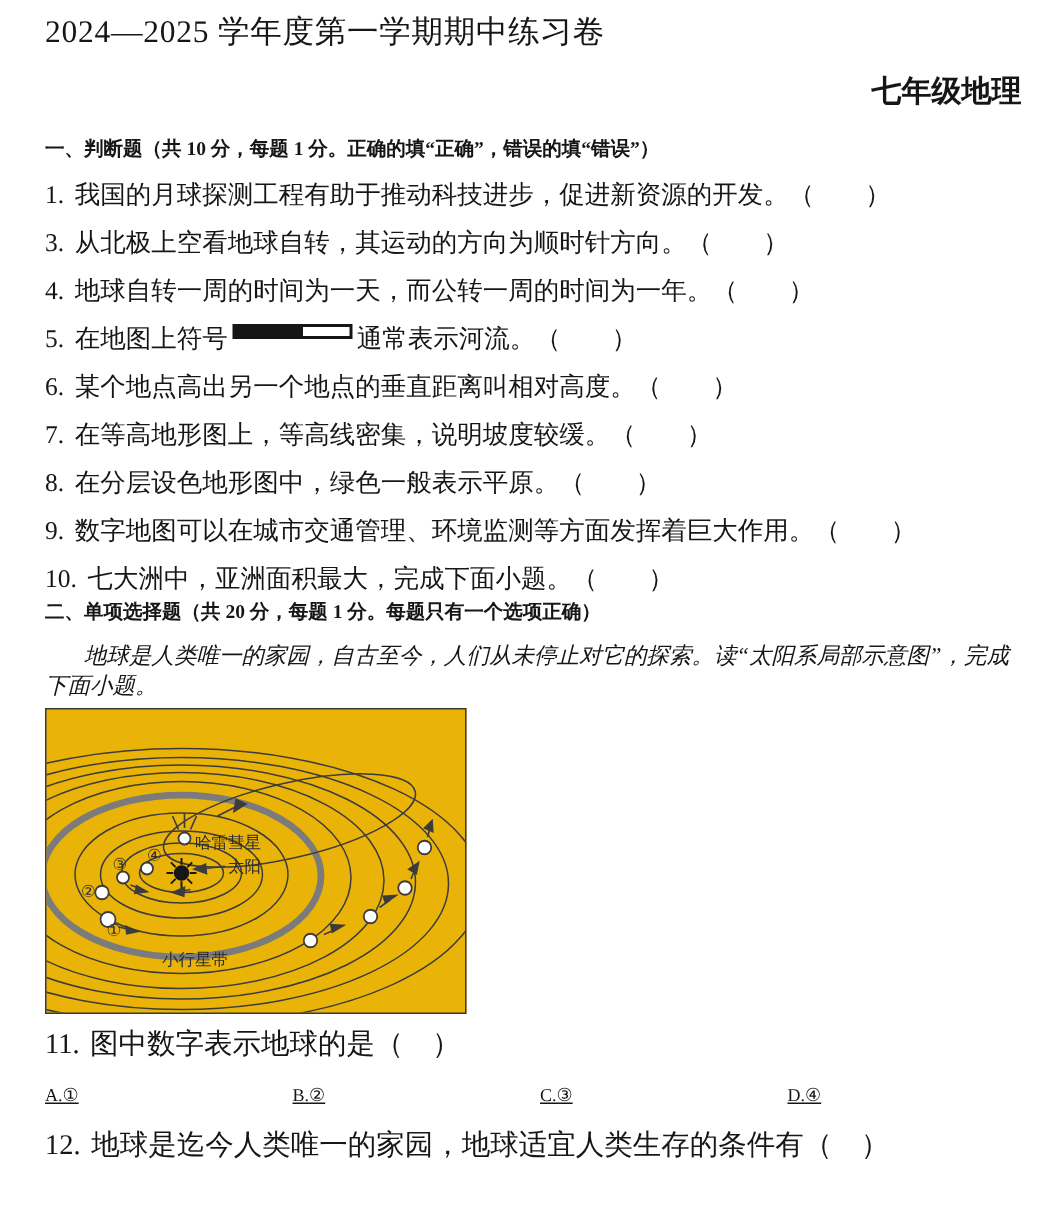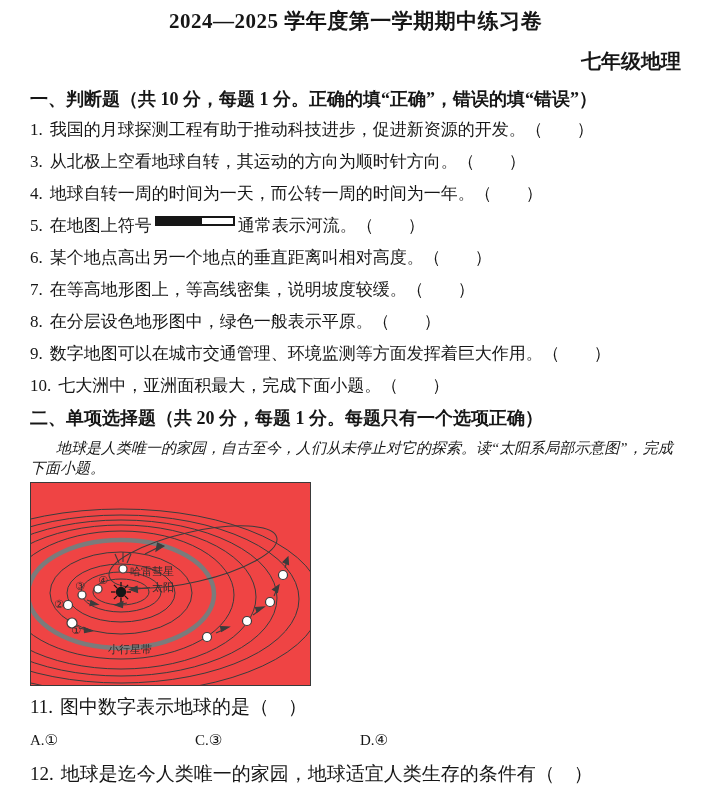--- a/index.html
+++ b/index.html
@@ -1,36 +1,36 @@
 <!DOCTYPE html>
 <html><head>
 <meta charset="utf-8">
 <style>
   html,body{margin:0;padding:0;}
   body{
     width:705px;height:805px;overflow:hidden;background:#ffffff;color:#161616;
     font-family:"Liberation Serif","DejaVu Serif","DejaVu Sans",serif;
   }
   .page{padding:8px 24px 0 30px;}
-  .title{font-size:21px;font-weight:bold;text-align:center;margin:0;line-height:26px;letter-spacing:.5px;}
+  .title{font-size:21px;font-weight:normal;margin:0;line-height:26px;letter-spacing:.5px;}
   .subtitle{font-size:20px;font-weight:bold;text-align:right;margin:15px 0 0;line-height:24px;}
-  .sec-heading{font-size:18px;font-weight:bold;margin:15px 0 0;line-height:22px;}
+  .sec-heading{font-size:13px;font-weight:bold;margin:15px 0 0;line-height:22px;}
   .qlist{margin-top:9px;}
   .q{font-size:17px;line-height:21px;margin-bottom:11px;white-space:nowrap;}
   .qnum{display:inline-block;margin-right:7px;}
   .supchar{position:relative;top:-7px;}
   .rivbar{display:inline-block;height:10px;vertical-align:-1px;margin:0 3px;white-space:nowrap;}
   .rivbar .seg-black{display:inline-block;width:46px;height:10px;background:#161616;vertical-align:top;}
   .rivbar .seg-white{display:inline-block;width:35px;height:10px;border:2px solid #161616;box-sizing:border-box;background:#fff;margin-left:-1px;vertical-align:top;}
   .intro{font-size:15px;font-style:italic;margin:9px 0 0;line-height:20px;text-indent:26px;}
-  .figure{margin-top:4px;width:279px;height:202px;border:1.5px solid #3a3a3a;background:#ef4444;}
+  .figure{margin-top:4px;width:279px;height:202px;border:1.5px solid #3a3a3a;background:#eab308;}
   .figure svg{display:block;}
   .q-single{font-size:19px;line-height:20px;white-space:nowrap;}
   .q11{margin-top:11px;}
-  .opts{display:flex;margin-top:13px;font-size:15px;line-height:20px;}
+  .opts{display:flex;margin-top:13px;font-size:12px;line-height:20px;text-decoration:underline;}
   .opt{width:165px;}
   .opt:last-child{width:auto;}
   .q12{margin-top:14px;}
   svg text{font-family:"Liberation Serif","DejaVu Sans",serif;fill:#2e2e2e;}
 </style>
 </head>
 <body>
 
 <div class="page">
 
@@ -53,21 +53,21 @@
 
     <div class="q"><span class="qnum">7.</span><span>在等高地形图上，等高线密集，说明坡度较缓。（　　）</span></div>
 
     <div class="q"><span class="qnum">8.</span><span>在分层设色地形图中，绿色一般表示平原。（　　）</span></div>
 
     <div class="q"><span class="qnum">9.</span><span>数字地图可以在城市交通管理、环境监测等方面发挥着巨大作用。（　　）</span></div>
 
     <div class="q" style="margin-bottom:0"><span class="qnum">10.</span><span>七大洲中，亚洲面积最大，完成下面小题。（　　）</span></div>
   </div>
 
-  <div class="sec-heading" style="margin-top:11px">二、单项选择题（共 20 分，每题 1 分。每题只有一个选项正确）</div>
+  <div class="sec-heading" style="margin-top:1px">二、单项选择题（共 20 分，每题 1 分。每题只有一个选项正确）</div>
 
   <p class="intro">地球是人类唯一的家园，自古至今，人们从未停止对它的探索。读“太阳系局部示意图”，完成下面小题。</p>
 
   <div class="figure">
     <svg width="279" height="202" viewBox="0 0 279 202">
 
       <g fill="none" stroke="#3c3c3c" stroke-width="1">
         <ellipse cx="90" cy="109" rx="28" ry="13"></ellipse>
         <ellipse cx="90" cy="109" rx="40" ry="20"></ellipse>
         <ellipse cx="90" cy="110" rx="54" ry="29"></ellipse>
@@ -143,19 +143,20 @@
       <text x="28" y="125" font-size="11" text-anchor="middle">②</text>
       <text x="49" y="107" font-size="11" text-anchor="middle">③</text>
       <text x="72" y="101" font-size="11" text-anchor="middle">④</text>
     </svg>
   </div>
 
   <div class="q-single q11"><span class="qnum">11.</span><span>图中数字表示地球的是（　）</span></div>
 
   <div class="opts">
     <span class="opt">A.①</span>
+    <span class="opt">B.②</span>
     <span class="opt">C.③</span>
     <span class="opt">D.④</span>
   </div>
 
   <div class="q-single q12"><span class="qnum">12.</span><span>地球是迄今人类唯一的家园，地球适宜人类生存的条件有（　）</span></div>
 
 </div>
 
 </body></html>

